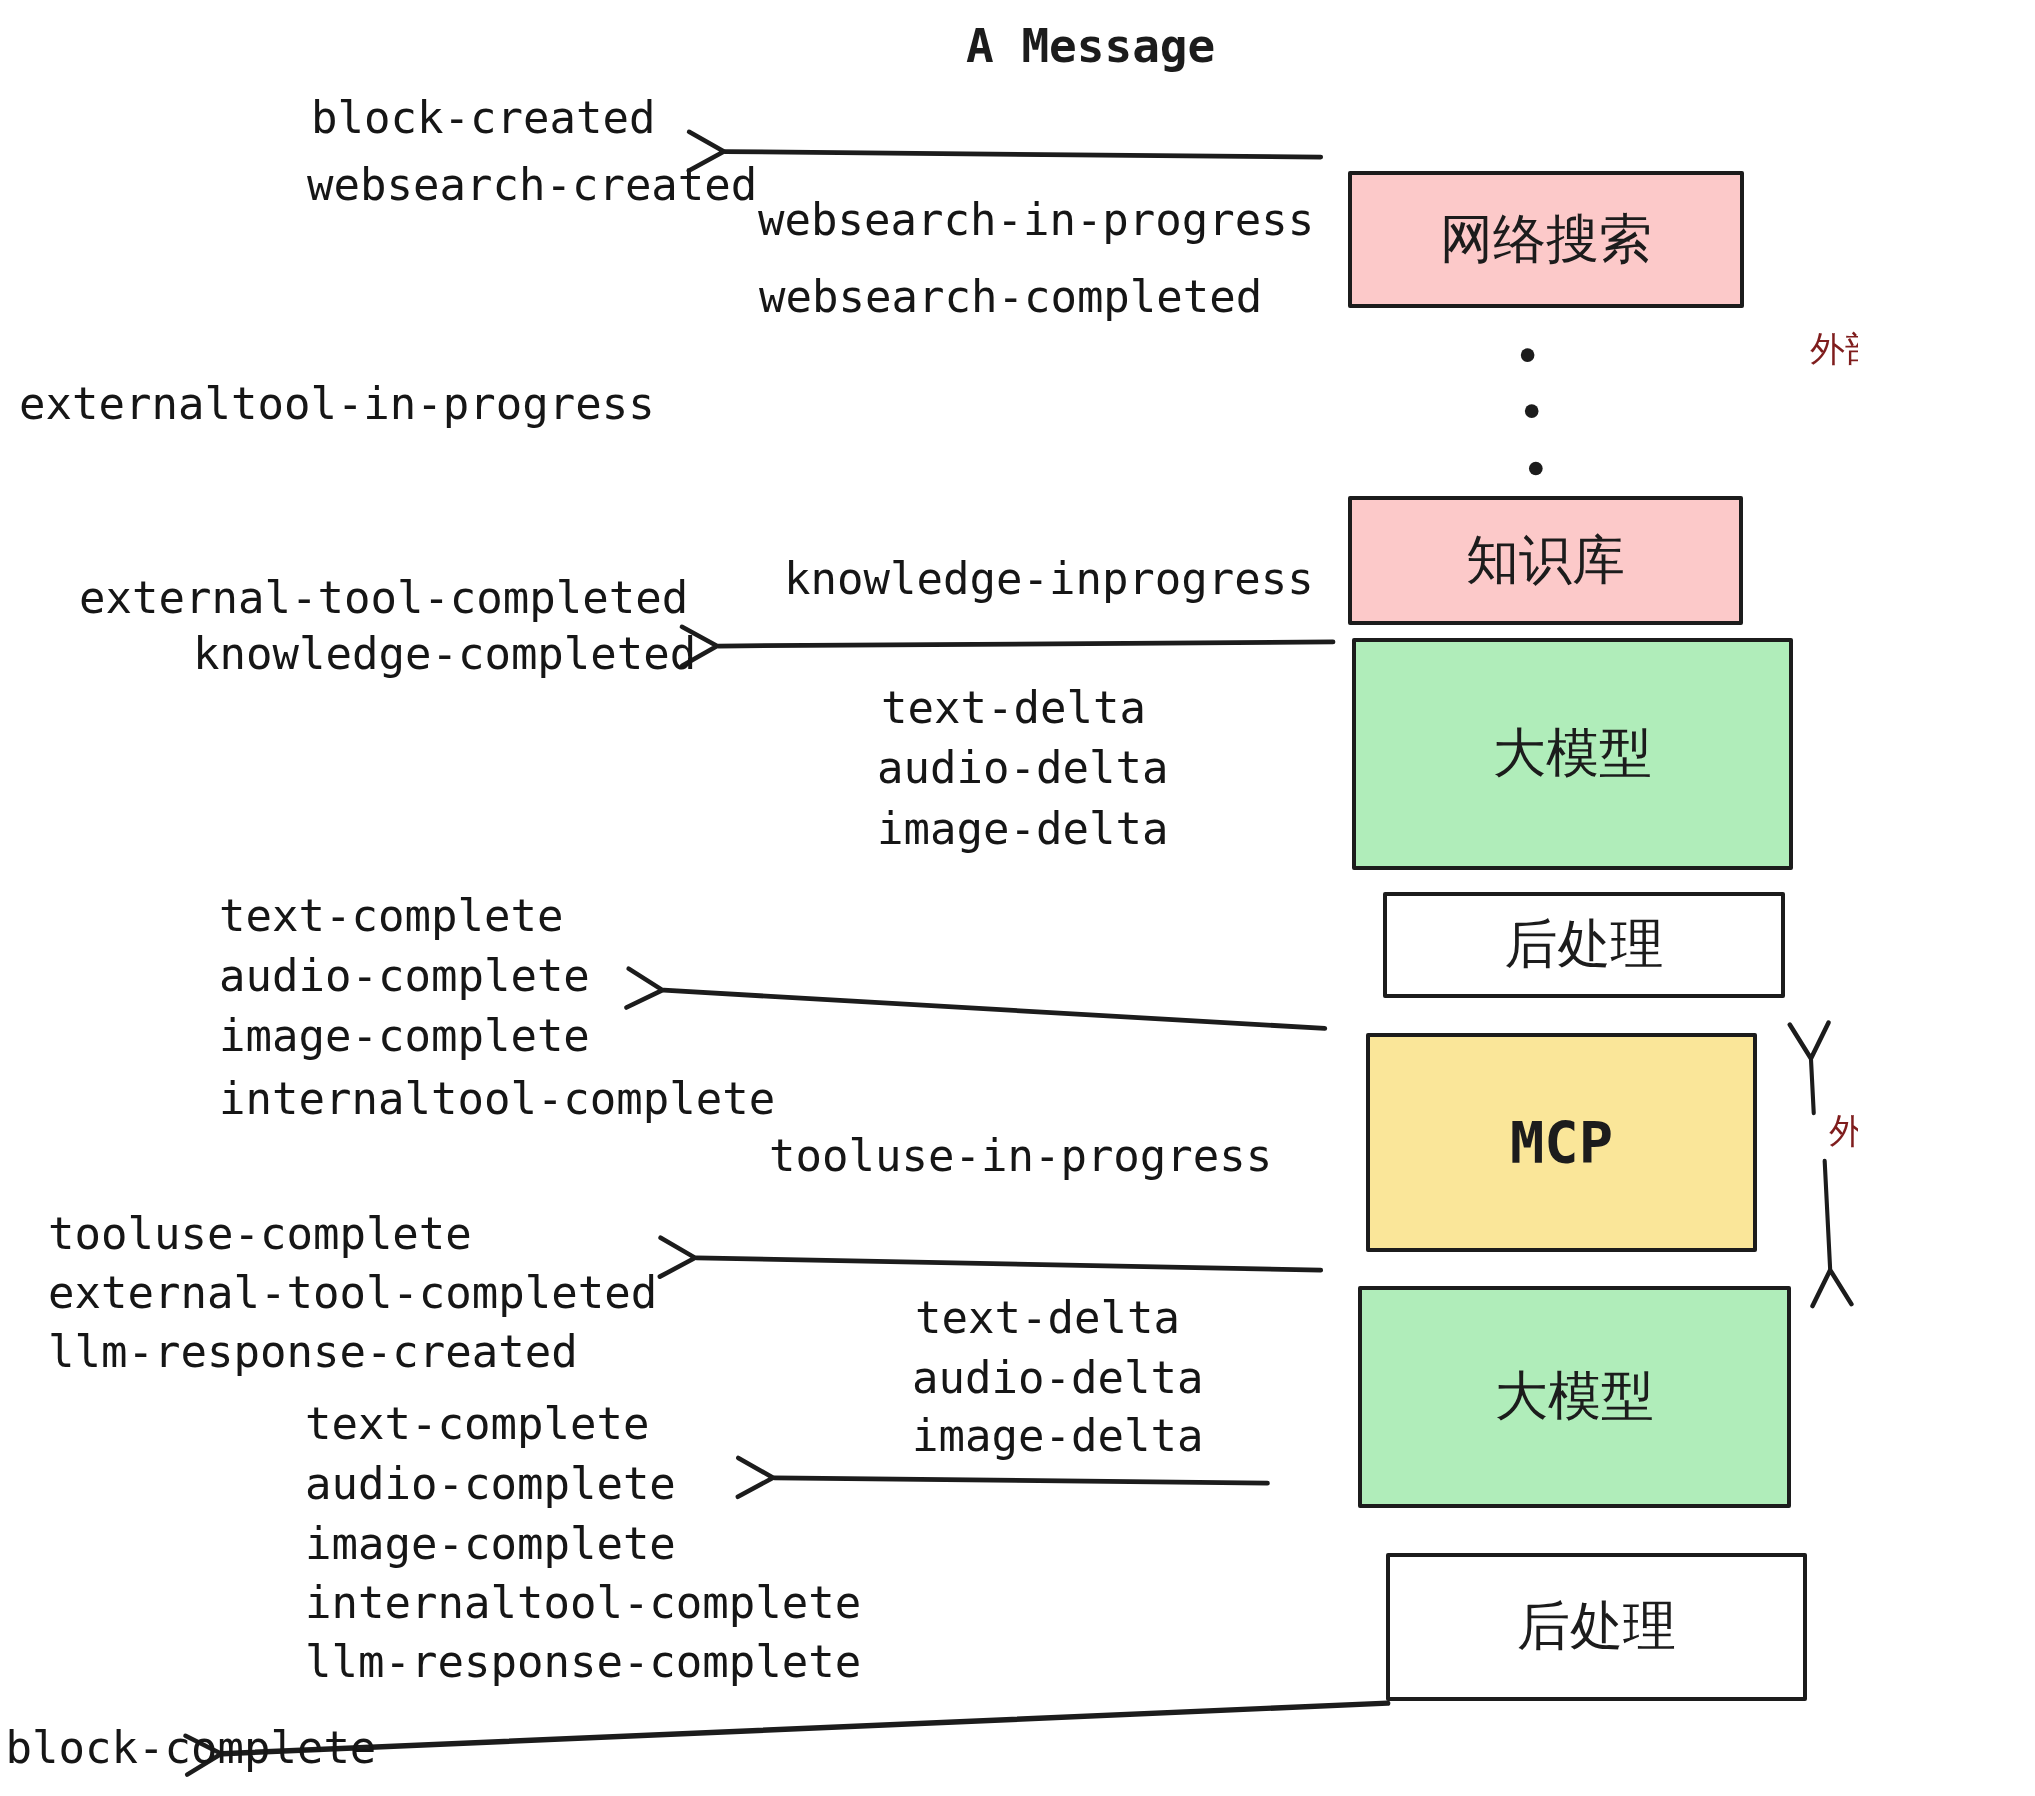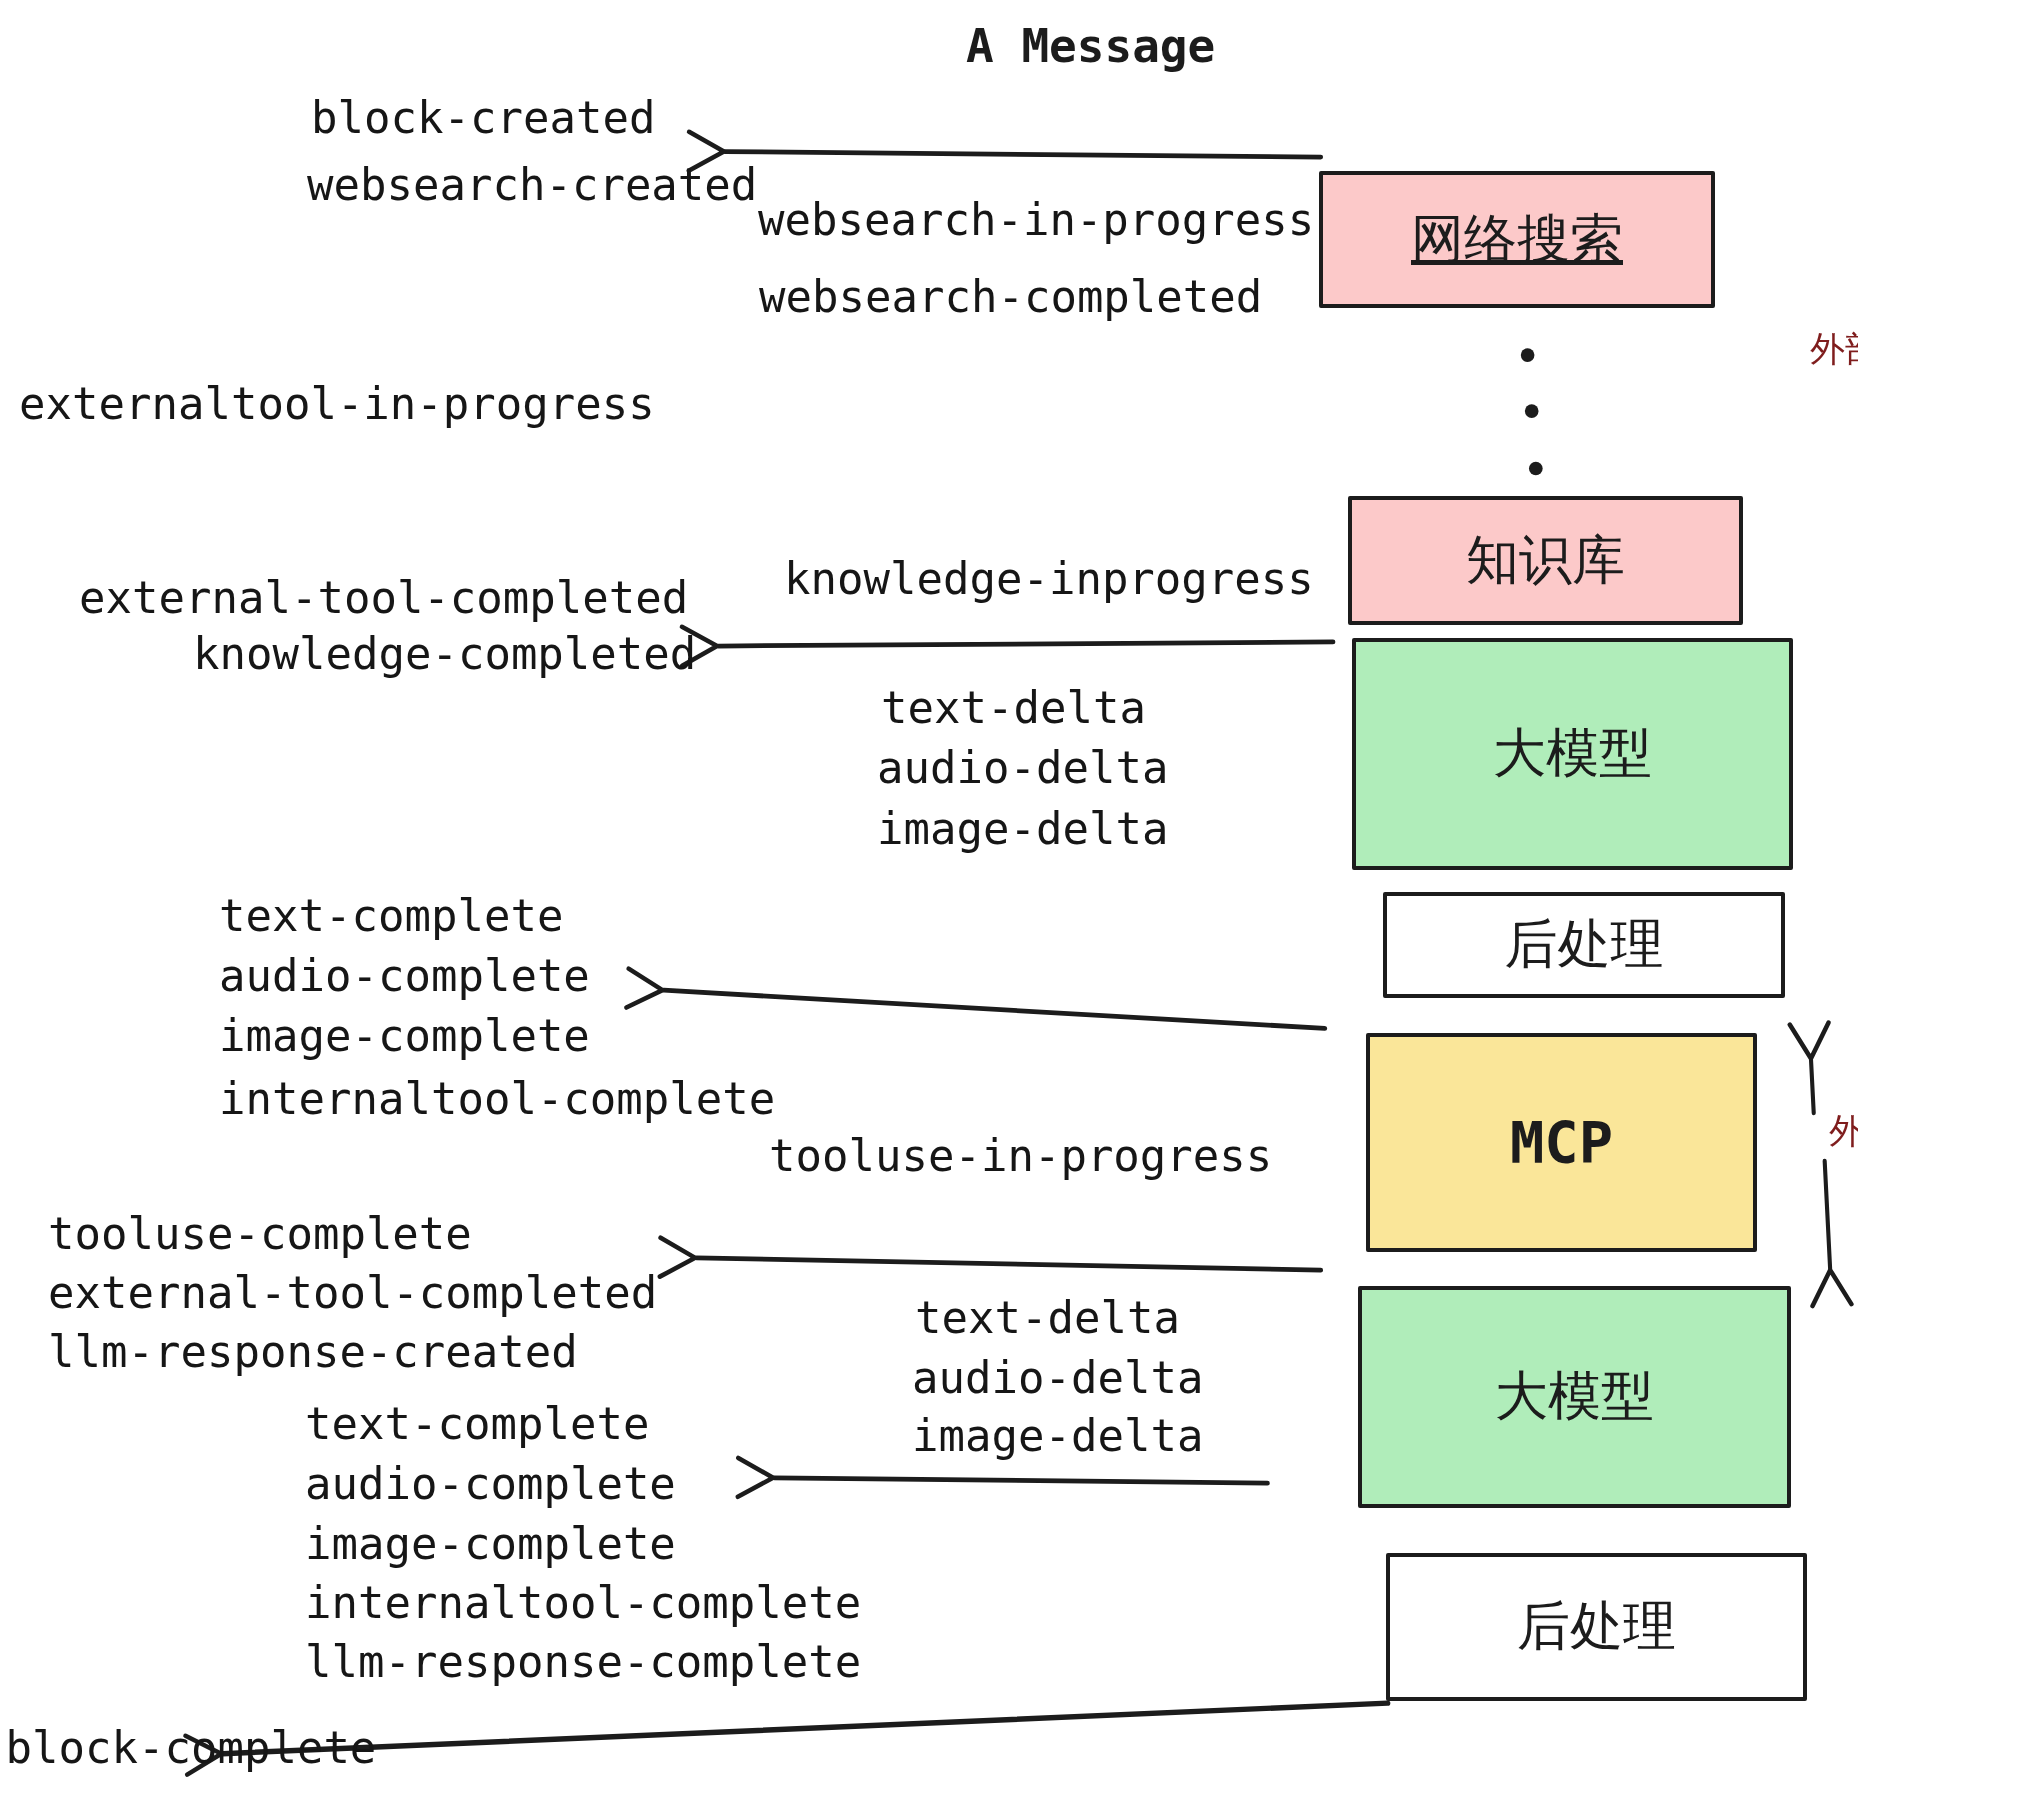--- a/index.html
+++ b/index.html
@@ -100,21 +100,21 @@
     <line x1="2656" y1="1630" x2="2652" y2="1552" stroke="#1c1c1c" stroke-width="6" stroke-linecap="round" marker-end="url(#ah)"></line>
     <line x1="2672" y1="1700" x2="2680" y2="1858" stroke="#1c1c1c" stroke-width="6" stroke-linecap="round" marker-end="url(#ah)"></line>
 
     <circle cx="2237" cy="520" r="10" fill="#1c1c1c"></circle>
     <circle cx="2243" cy="602" r="10" fill="#1c1c1c"></circle>
     <circle cx="2249" cy="686" r="10" fill="#1c1c1c"></circle>
   </svg>
 
   <div class="title" style="left:966px; top:19px;">A Message</div>
 
-  <div class="box pink" style="left:1319px; top:171px; width:396px; height:137px;text-decoration:underline;">
+  <div class="box pink" style="left:1348px; top:171px; width:396px; height:137px;">
     <span class="box-label">网络搜索</span>
   </div>
 
   <div class="box pink" style="left:1348px; top:496px; width:395px; height:129px;">
     <span class="box-label">知识库</span>
   </div>
 
   <div class="box green" style="left:1352px; top:638px; width:441px; height:232px;">
     <span class="box-label">大模型</span>
   </div>

